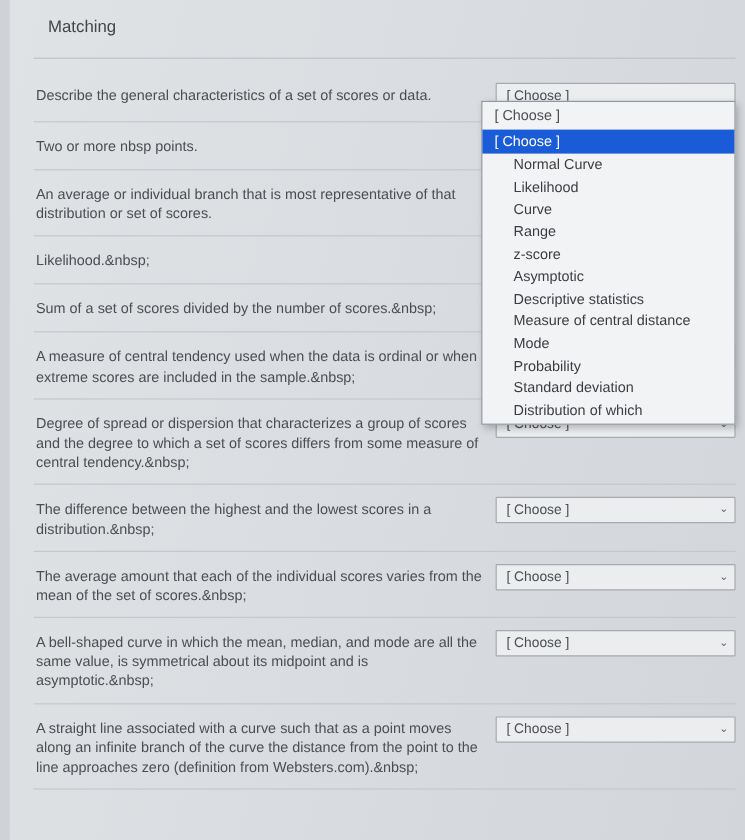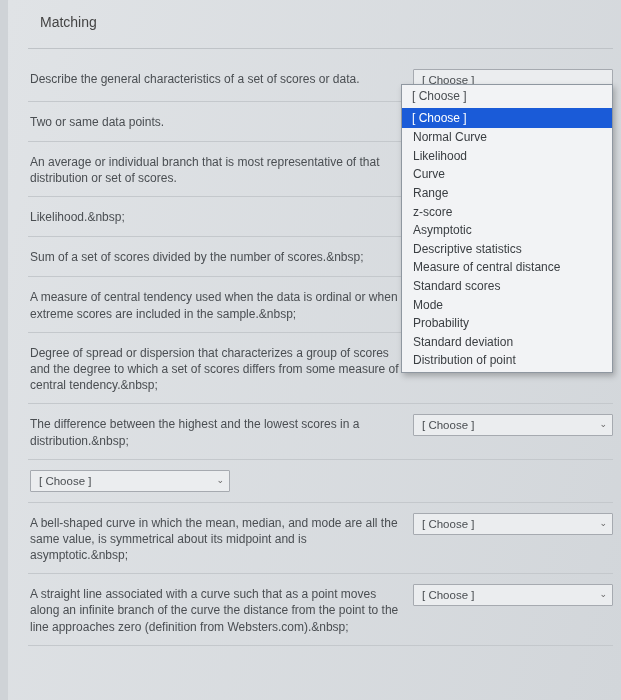--- a/index.html
+++ b/index.html
@@ -84,40 +84,40 @@
   .dropdown .dd-head {
     padding: 2px 10px;
     color: #4a4e52;
   }
   .dropdown .dd-selected {
     background: #1a5bd8;
     color: #fff;
     padding: 1px 10px;
   }
   .dropdown .dd-item {
-    padding: 0 11px;
+    padding: 0 26px;
     white-space: nowrap;
   }
 </style>
 </head>
 <body>
 
 <div class="page">
 
   <div class="title">Matching</div>
 
   <div class="row">
     <div class="prompt">Describe the general characteristics of a set of scores or data.</div>
     <div class="select">
       <div class="select-box"><span>[ Choose ]</span></div>
     </div>
   </div>
 
   <div class="row">
-    <div class="prompt">Two or same data points.</div>
+    <div class="prompt">Two or more nbsp points.</div>
     <div class="select"></div>
   </div>
 
   <div class="row">
     <div class="prompt">An average or individual branch that is most representative of that distribution or set of scores.</div>
     <div class="select"></div>
   </div>
 
   <div class="row">
     <div class="prompt">Likelihood.&amp;nbsp;</div>
@@ -145,20 +145,21 @@
   </div>
 
   <div class="row">
     <div class="prompt">The difference between the highest and the lowest scores in a distribution.&amp;nbsp;</div>
     <div class="select">
       <div class="select-box"><span>[ Choose ]</span><span class="chev">⌄</span></div>
     </div>
   </div>
 
   <div class="row">
+    <div class="prompt">The average amount that each of the individual scores varies from the mean of the set of scores.&amp;nbsp;</div>
     <div class="select">
       <div class="select-box"><span>[ Choose ]</span><span class="chev">⌄</span></div>
     </div>
   </div>
 
   <div class="row">
     <div class="prompt">A bell-shaped curve in which the mean, median, and mode are all the same value, is symmetrical about its midpoint and is asymptotic.&amp;nbsp;</div>
     <div class="select">
       <div class="select-box"><span>[ Choose ]</span><span class="chev">⌄</span></div>
     </div>
@@ -175,20 +176,19 @@
     <div class="dd-head">[ Choose ]</div>
     <div class="dd-selected">[ Choose ]</div>
     <div class="dd-item">Normal Curve</div>
     <div class="dd-item">Likelihood</div>
     <div class="dd-item">Curve</div>
     <div class="dd-item">Range</div>
     <div class="dd-item">z-score</div>
     <div class="dd-item">Asymptotic</div>
     <div class="dd-item">Descriptive statistics</div>
     <div class="dd-item">Measure of central distance</div>
-    <div class="dd-item">Standard scores</div>
     <div class="dd-item">Mode</div>
     <div class="dd-item">Probability</div>
     <div class="dd-item">Standard deviation</div>
-    <div class="dd-item">Distribution of point</div>
+    <div class="dd-item">Distribution of which</div>
   </div>
 
 </div>
 
 </body></html>

